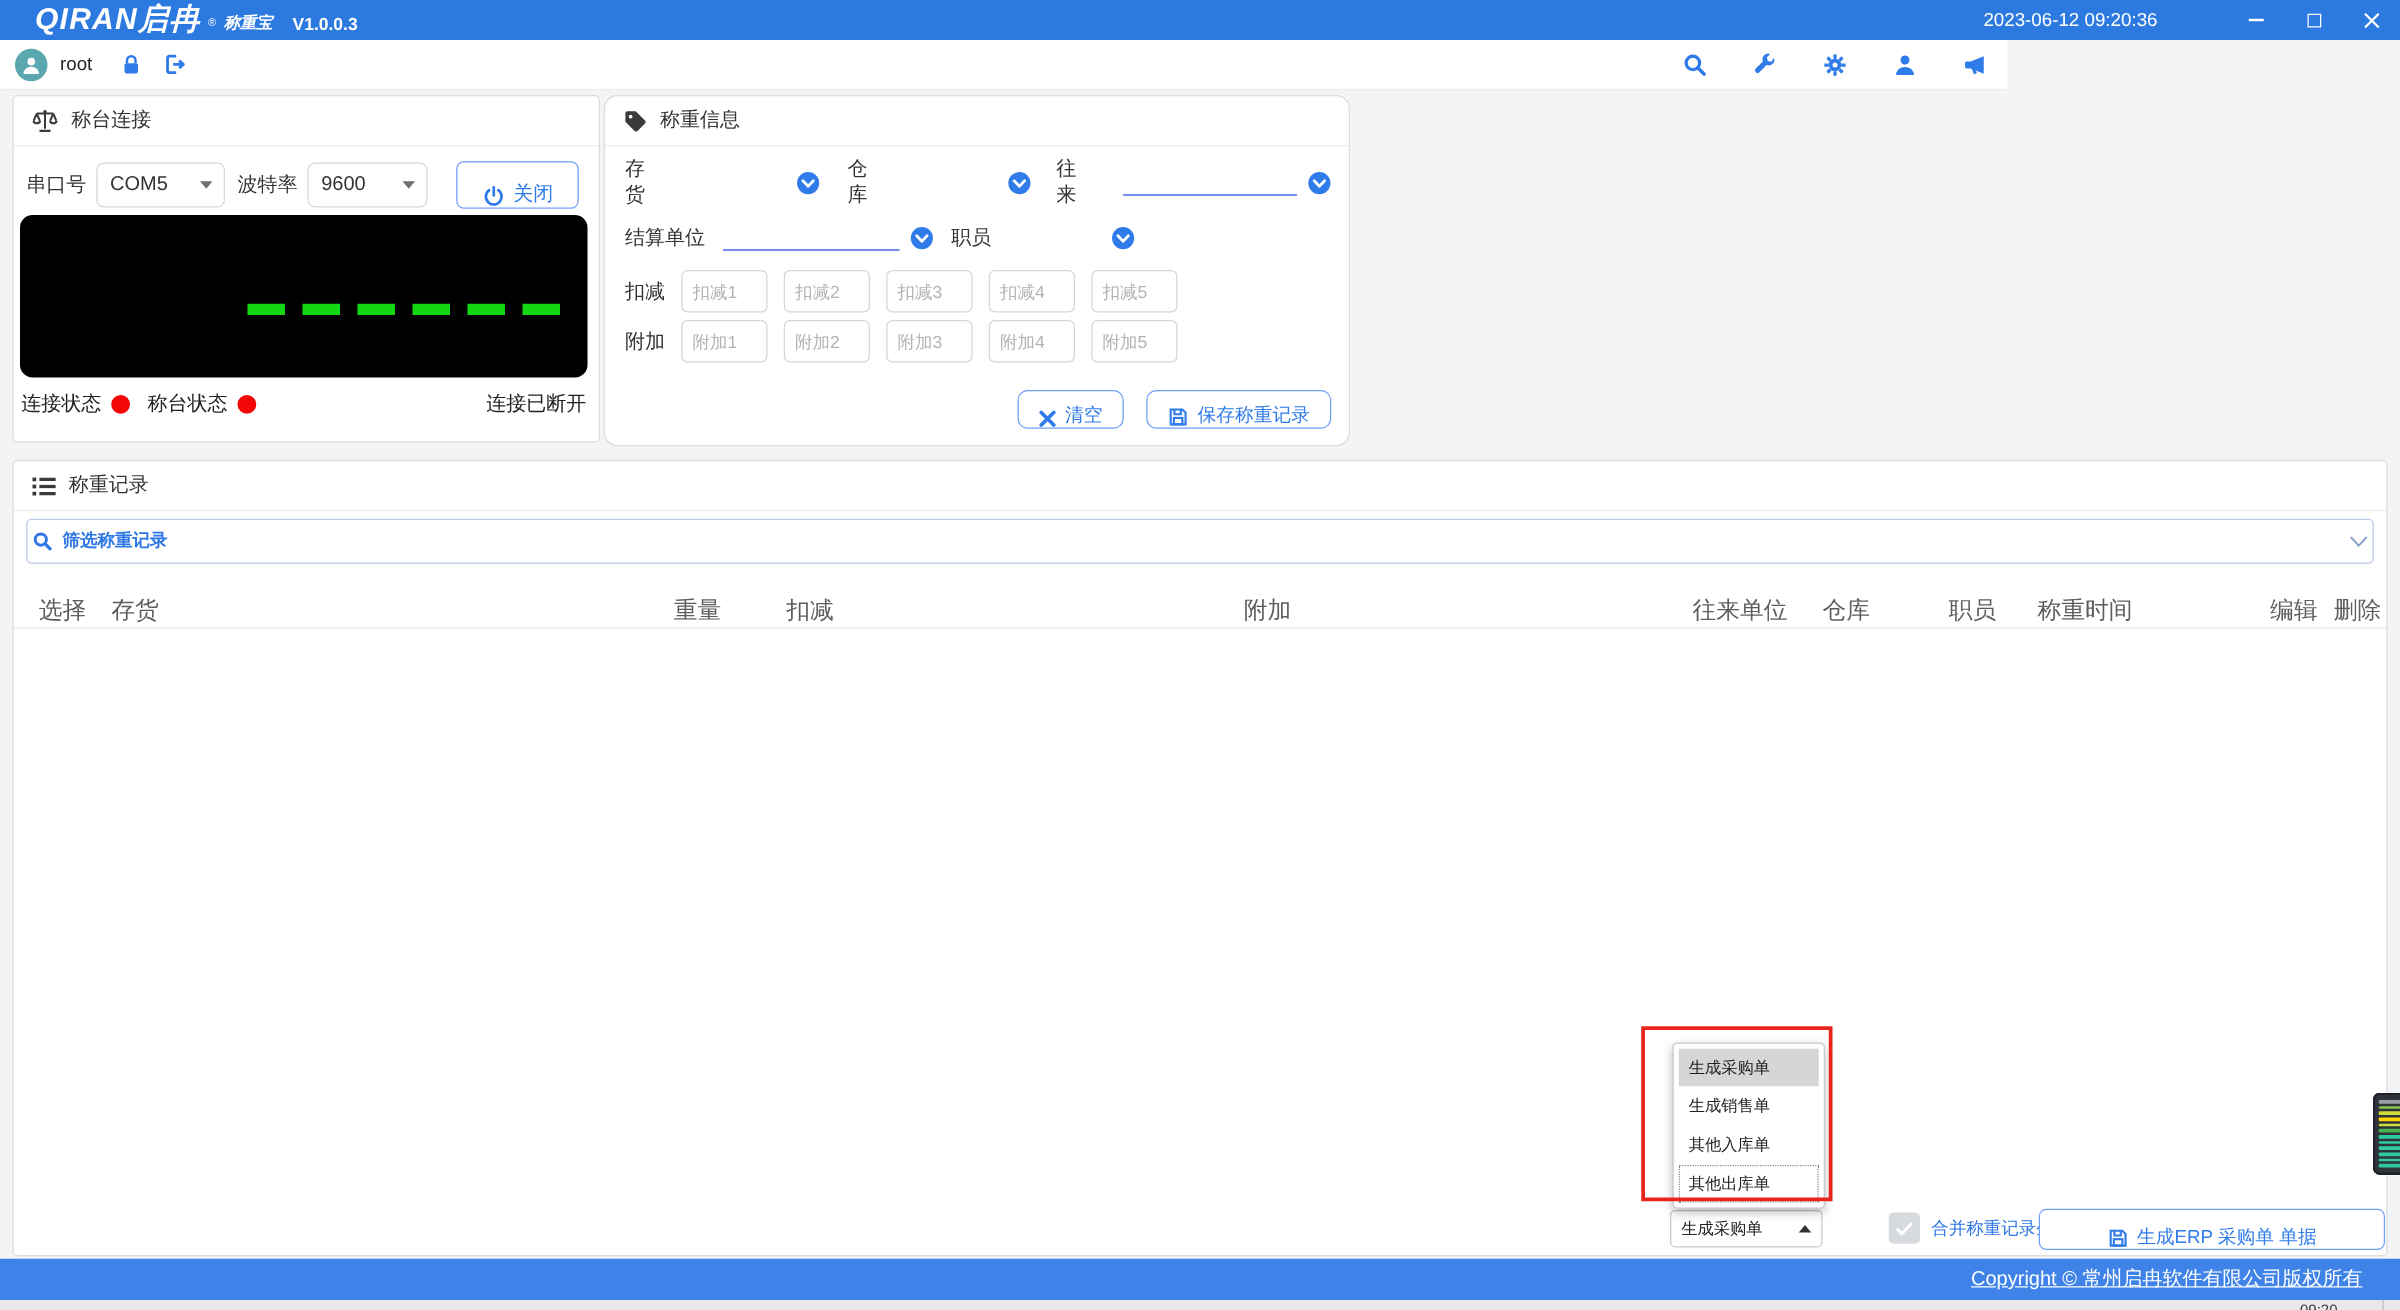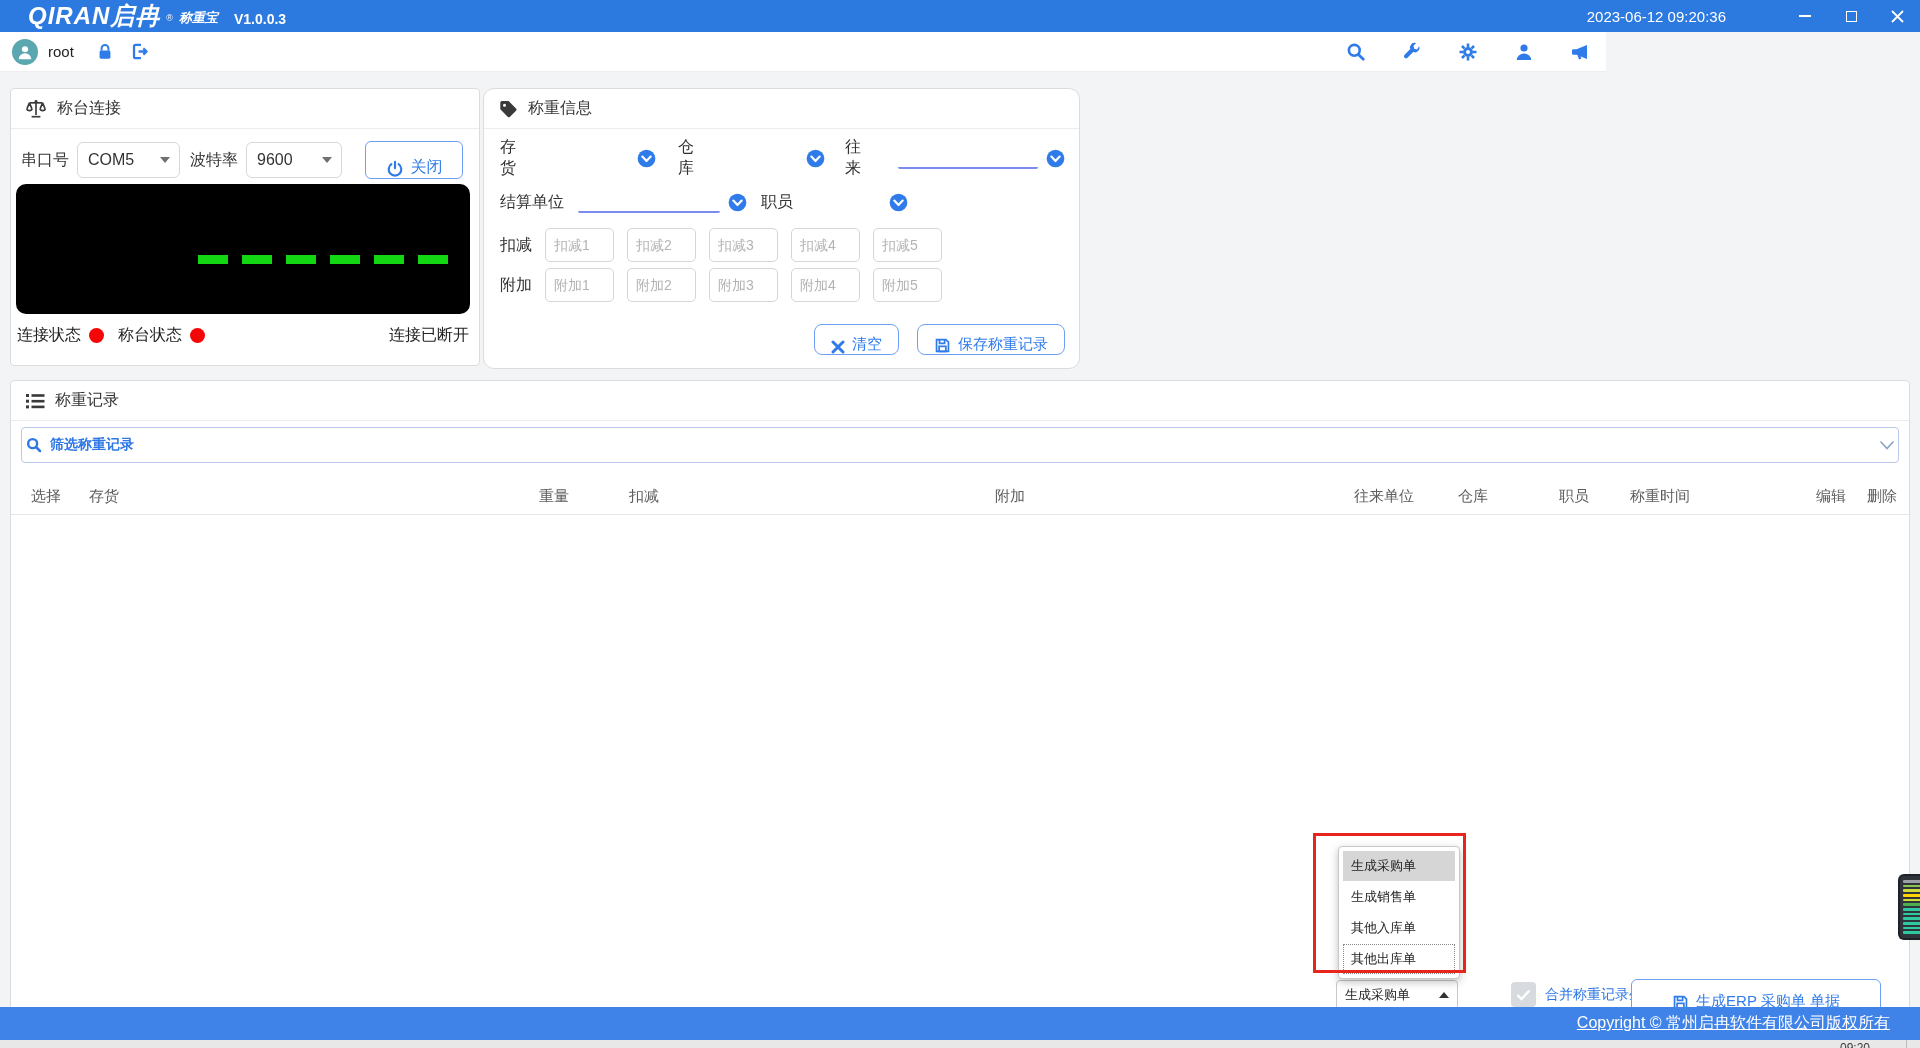--- a/index.html
+++ b/index.html
@@ -21,21 +21,21 @@
   .win-max-glyph { width:11px; height:11px; border:1.5px solid #fff; }
 
   
   .toolbar { position:absolute; left:0; top:32px; width:1606px; height:40px; background:#ffffff; display:flex; align-items:center; border-bottom:1px solid #eee; }
   .avatar { width:26px; height:26px; border-radius:50%; background:#5aa7b0; margin-left:12px; display:flex; align-items:center; justify-content:center; overflow:hidden; }
   .username { font-size:15px; color:#222; margin:0 14px 0 10px; }
   .tool-ic { margin:0 8px; display:flex; align-items:center; }
   .toolbar-right { position:absolute; right:8px; top:0; height:40px; display:flex; align-items:center; gap:20px; }
 
   
-  .panel { position:absolute; background:#fff; border:1px solid #dcdcdc; border-radius:4px;margin-top:12px; }
+  .panel { position:absolute; background:#fff; border:1px solid #dcdcdc; border-radius:4px; }
   .panel-head { height:40px; display:flex; align-items:center; gap:10px; padding-left:14px; border-bottom:1px solid #ececec; font-size:16px; color:#333; }
 
   
   #panel-conn { left:10px; top:76px; width:470px; height:278px; }
   .conn-row { position:absolute; left:0; top:52px; width:100%; height:38px; display:flex; align-items:center; }
   .fld-label { font-size:16px; color:#333; }
   .sel-box { height:36px; border:1px solid #d8d8d8; border-radius:6px; display:flex; align-items:center; justify-content:space-between; padding:0 9px 0 10px; background:#fff; cursor:pointer; }
   .sel-box .val { font-size:16px; color:#333; }
   .caret-down { width:0; height:0; border-left:5px solid transparent; border-right:5px solid transparent; border-top:6px solid #707070; }
   .btn-outline { border:1px solid #6f9ff5; border-radius:6px; background:#fff; color:#2f7bea; display:flex; align-items:flex-end; justify-content:center; gap:7px; cursor:pointer; }
@@ -56,37 +56,37 @@
   .mini-input::placeholder { color:#b3b3b3; }
   .info-btn-row { position:absolute; right:14px; top:235px; display:flex; gap:18px; }
   .btn-sm { height:31px; border-radius:8px; font-size:15px; padding:0 16px; }
 
   
   #panel-rec { left:10px; top:368px; width:1900px; height:637px; }
   .filter-bar { position:absolute; left:10px; top:46px; width:1878px; height:36px; border:1px solid #b9c8ea; border-radius:4px; display:flex; align-items:center; padding:0 4px; cursor:pointer; }
   .filter-bar .txt { font-size:14px; font-weight:bold; color:#2e77e5; margin-left:8px; }
   .filter-chev { margin-left:auto; }
   .thead-row { position:absolute; left:0; top:96px; width:1900px; height:38px; border-bottom:1px solid #e6e6e6; }
-  .th { position:absolute; top:10px; font-size:15px; color:#5e5e5e; white-space:nowrap; }
+  .th { position:absolute; top:10px; font-size:19px; color:#5e5e5e; white-space:nowrap; }
   .c0{left:20px} .c1{left:78px} .c2{left:528px} .c3{left:618px} .c4{left:984px}
   .c5{left:1343px} .c6{left:1447px} .c7{left:1548px} .c8{left:1619px} .c9{left:1805px} .c10{left:1856px}
 
   
   .red-annot { position:absolute; left:1302px; top:452px; width:153px; height:140px; border:3px solid #e8251d; z-index:6; pointer-events:none; }
   .dd-list { position:absolute; left:1327px; top:465px; width:122px; height:133px; background:#fff; border:1px solid #c8c8c8; border-radius:4px; box-shadow:0 3px 8px rgba(0,0,0,.25); z-index:5; padding:3px 2px; }
   .dd-item { height:30px; margin:1px 2px; display:flex; align-items:center; padding-left:7px; font-size:13px; color:#222; cursor:pointer; border:1px solid transparent; }
   .dd-item.hl { background:#d6d6d6; }
   .dd-item.dotted { border:1px dotted #8a8a8a; }
   .gen-select { position:absolute; left:1325px; top:599px; width:122px; height:30px; border:1px solid #c9c9c9; border-radius:4px; background:#fff; display:flex; align-items:center; justify-content:space-between; padding:0 8px; cursor:pointer; }
   .gen-select .val { font-size:13px; color:#222; }
   .caret-up { width:0; height:0; border-left:5px solid transparent; border-right:5px solid transparent; border-bottom:6px solid #333; }
   .merge-wrap { position:absolute; left:1500px; top:601px; display:flex; align-items:center; gap:9px; cursor:pointer; }
   .chkbox { width:25px; height:25px; border-radius:4px; background:#d7dade; display:flex; align-items:center; justify-content:center; }
   .merge-label { font-size:14px; color:#2e77e5; }
-  #btn-erp { position:absolute; left:1620px; top:598px; width:250px; height:33px; font-size:15px; border-radius:6px; }
+  #btn-erp { position:absolute; left:1620px; top:598px; width:277px; height:33px; font-size:15px; border-radius:6px; }
 
   
   .footer { position:absolute; left:0; top:1007px; width:1920px; height:33px; background:#3f83e8; display:flex; align-items:center; justify-content:flex-end; }
   .footer .copy { color:#fff; font-size:16px; text-decoration:underline; margin-right:30px; }
   .task-strip { position:absolute; left:0; top:1040px; width:1920px; height:8px; background:#e8e8e8; overflow:hidden; }
   .task-clock { position:absolute; left:1840px; top:1px; font-size:12px; color:#3a3a3a; }
   .task-div { position:absolute; left:1906px; top:0; width:1px; height:8px; background:#bdbdbd; }
 
   
   .edge-widget { position:absolute; left:1898px; top:874px; width:26px; height:66px; background:#2f343b; border-radius:6px 0 0 6px; border:2px solid #1e2228; border-right:none; padding:4px 3px; display:flex; flex-direction:column; gap:2px; z-index:7; }

